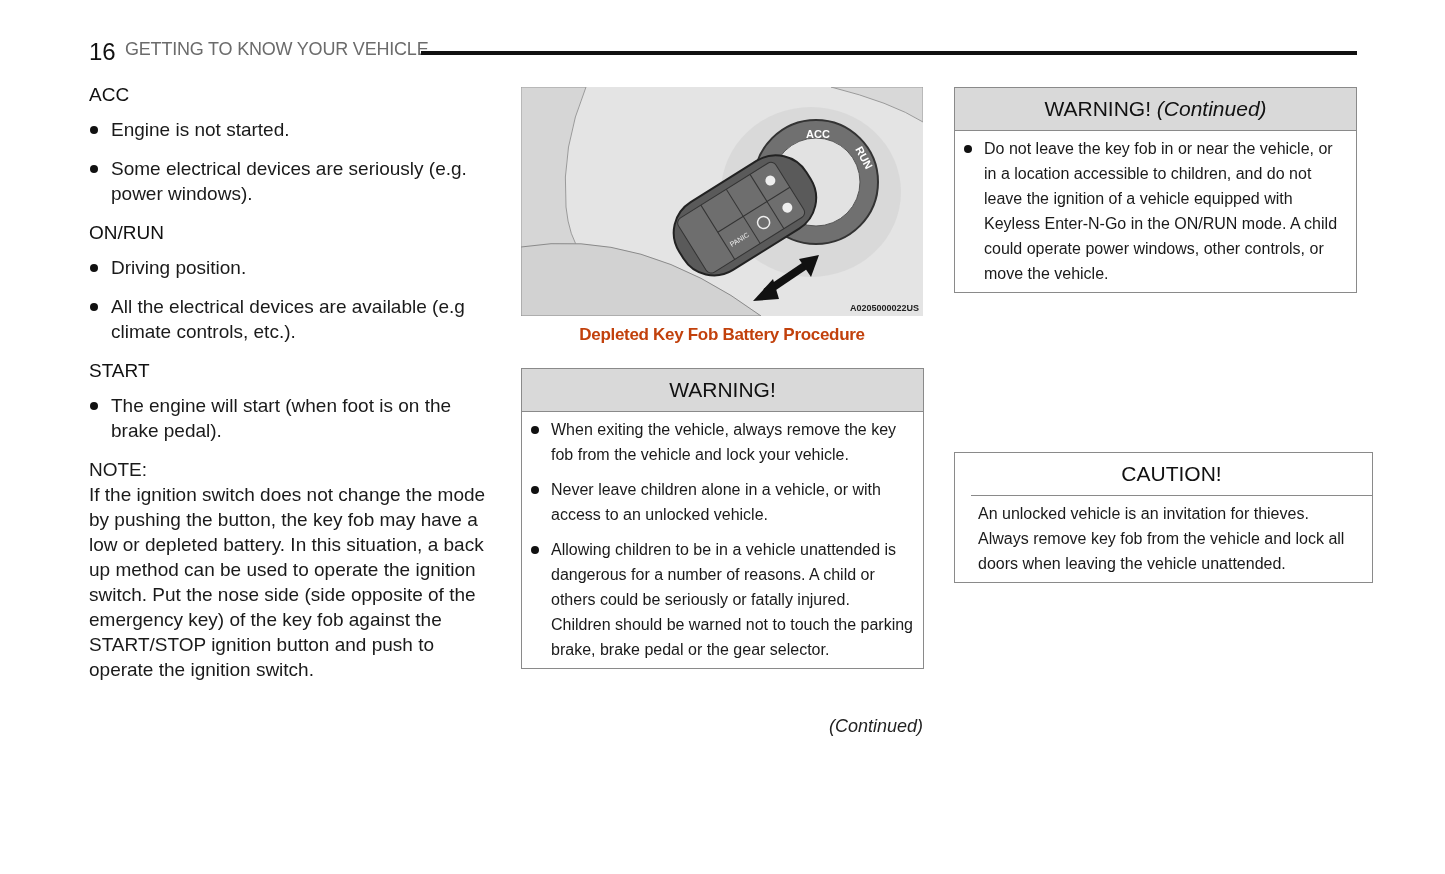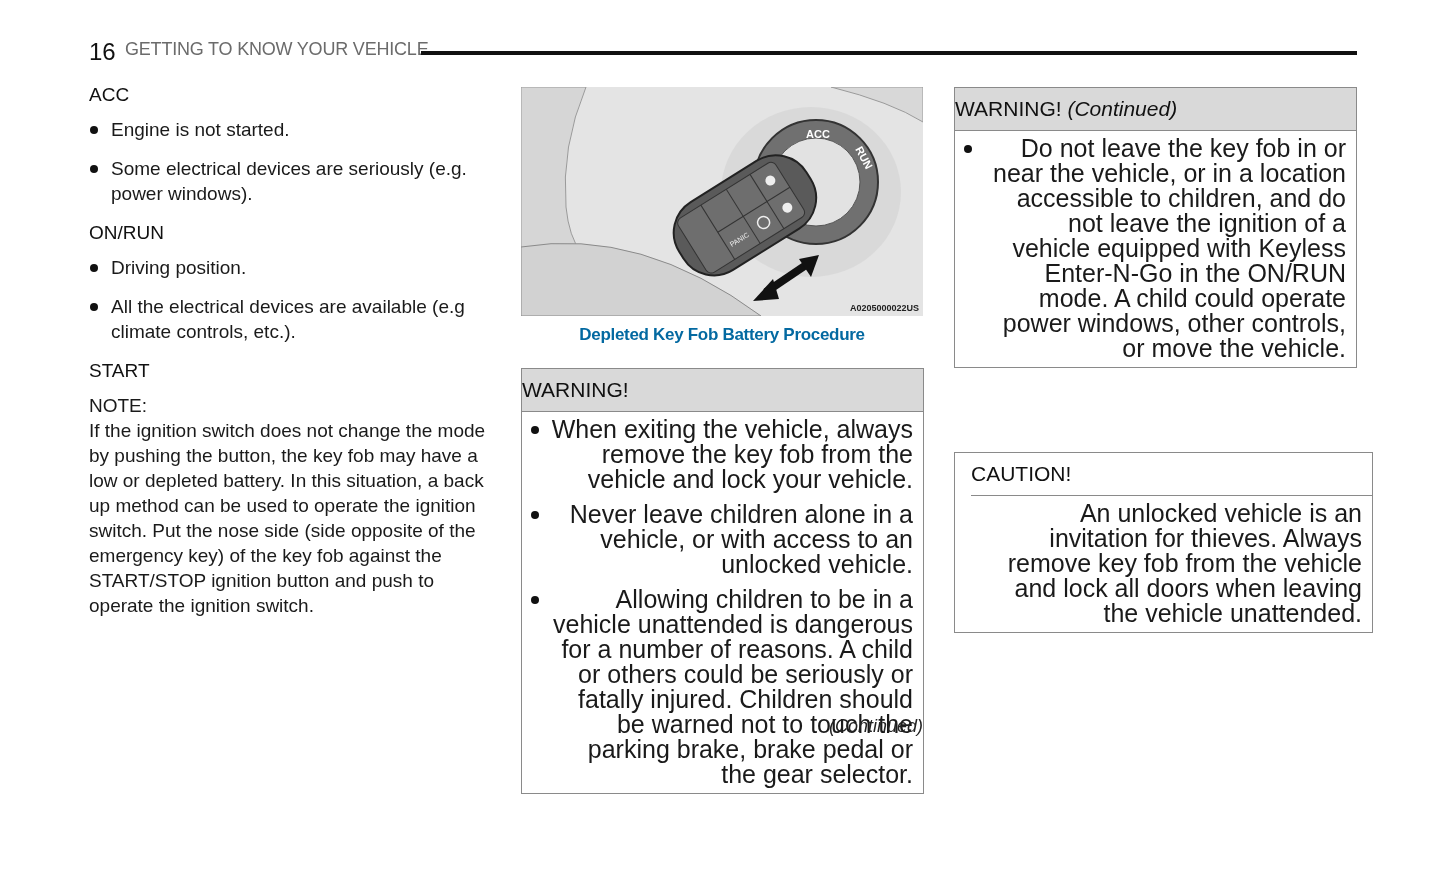--- a/index.html
+++ b/index.html
@@ -13,26 +13,26 @@
   .col1 { position: absolute; left: 89px; top: 82px; width: 405px; font-size: 19px; line-height: 25px; }
   .col1 .heading { margin: 0 0 10px 0; font-size: 19px; color: #111; }
   .bullets { list-style: none; padding: 0; margin: 0; }
   .bullets li { position: relative; padding-left: 22px; margin-bottom: 14px; }
   .bullets li .dot { position: absolute; left: 1px; top: 9px; width: 8px; height: 8px; border-radius: 50%; background: #111; }
   .col1 .group { margin-bottom: 2px; }
   .note-label { margin: 2px 0 0 0; }
   .note-body { margin: 0; }
 
   .figure { position: absolute; left: 521px; top: 87px; width: 402px; height: 229px; background: #e3e3e3; overflow: hidden; }
-  .fig-caption { position: absolute; left: 521px; top: 325px; width: 402px; text-align: center; font-size: 17px; font-weight: bold; letter-spacing: -0.3px; color: #0369a1; }
+  .fig-caption { position: absolute; left: 521px; top: 325px; width: 402px; text-align: center; font-size: 17px; font-weight: bold; letter-spacing: -0.3px; color: #c2410c; }
 
   .box { position: absolute; border: 1px solid #8a8a8a; background: #fff; }
-  .box .box-head { height: 42px; line-height: 42px; font-size: 21px; color: #111; border-bottom: 1px solid #8a8a8a; }
+  .box .box-head { height: 42px; line-height: 42px; text-align: center; font-size: 21px; color: #111; border-bottom: 1px solid #8a8a8a; }
   .box .box-head.grey { background: #d9d9d9; }
-  .box .box-body { padding: 5px 10px 6px 8px; font-size: 25px; line-height: 25px; text-align: right; }
+  .box .box-body { padding: 5px 10px 6px 8px; font-size: 16px; line-height: 25px; }
   .box .bullets li { padding-left: 21px; margin-bottom: 10px; }
   .box .bullets li:last-child { margin-bottom: 0; }
   .box .bullets li .dot { left: 1px; top: 9px; }
 
   .warn1 { left: 521px; top: 368px; width: 401px; }
   .continued { position: absolute; left: 521px; top: 716px; width: 402px; text-align: right; font-style: italic; font-size: 18px; color: #222; }
   .warn2 { left: 954px; top: 87px; width: 401px; }
   .caution { left: 954px; top: 452px; width: 401px; padding-left: 16px; }
   .caution .box-body { padding-left: 7px; }
   .head-italic { font-style: italic; }
@@ -56,20 +56,23 @@
   </div>
   <div class="group">
     <p class="heading">ON/RUN</p>
     <ul class="bullets">
       <li><span class="dot"></span><span>Driving position.</span></li>
       <li><span class="dot"></span><span>All the electrical devices are available (e.g climate controls, etc.).</span></li>
     </ul>
   </div>
   <div class="group">
     <p class="heading">START</p>
+    <ul class="bullets">
+      <li><span class="dot"></span><span>The engine will start (when foot is on the brake pedal).</span></li>
+    </ul>
   </div>
   <p class="note-label">NOTE:</p>
   <p class="note-body">If the ignition switch does not change the mode by pushing the button, the key fob may have a low or depleted battery. In this situation, a back up method can be used to operate the ignition switch. Put the nose side (side opposite of the emergency key) of the key fob against the START/STOP ignition button and push to operate the ignition switch.</p>
 </div>
 
 <div class="figure">
   <svg width="402" height="229" viewBox="0 0 402 229" xmlns="http://www.w3.org/2000/svg">
     <rect x="0" y="0" width="402" height="229" fill="#e4e4e4"></rect>
     <path d="M0 0 L65 0 Q40 60 45 120 Q48 150 60 165 L0 185 Z" fill="#d6d6d6" stroke="#9a9a9a" stroke-width="1"></path>
     <path d="M0 160 Q120 140 240 229 L0 229 Z" fill="#d2d2d2" stroke="#8a8a8a" stroke-width="1"></path>

